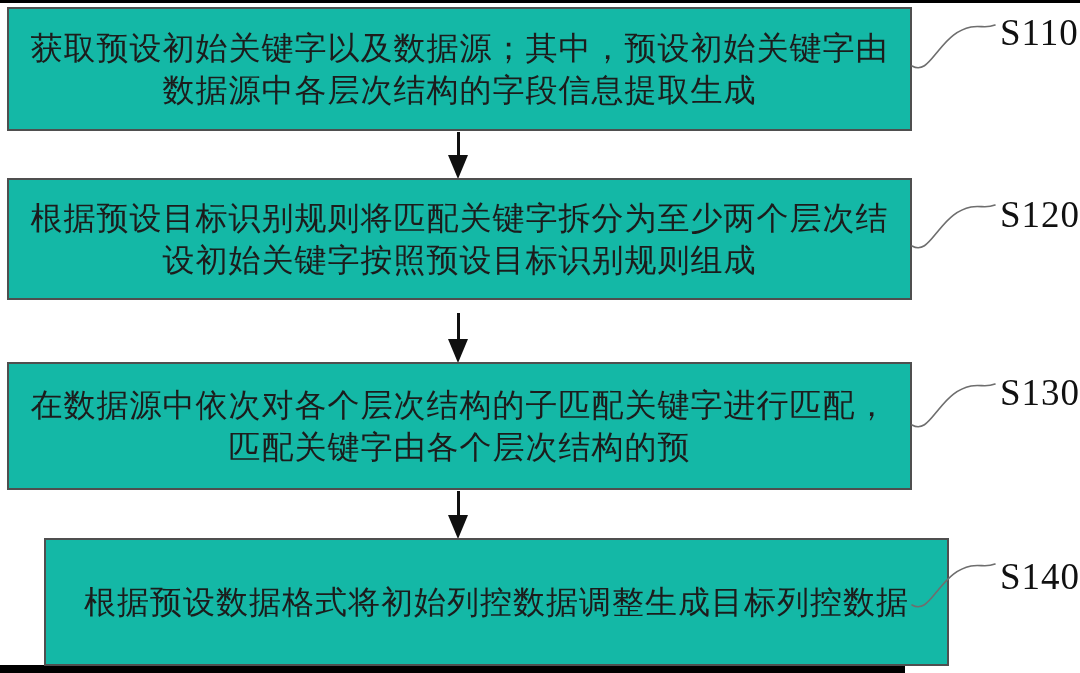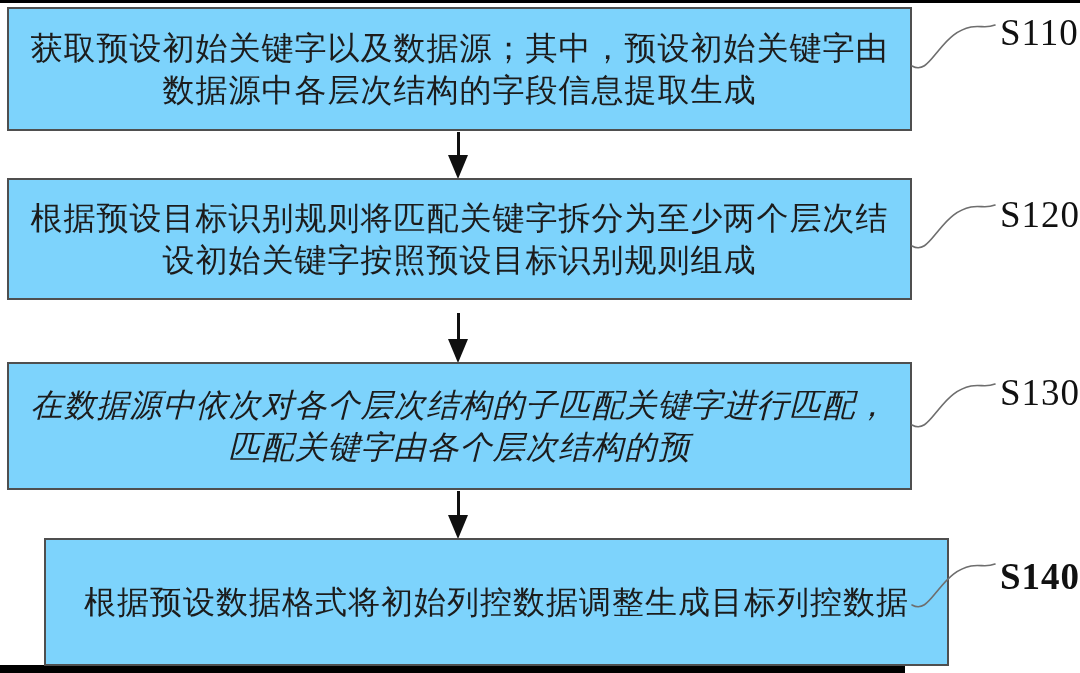--- a/index.html
+++ b/index.html
@@ -22,36 +22,36 @@
   }
   .edge-bar.top { left: 0; top: 0; width: 1080px; height: 3px; }
   .edge-bar.bottom { left: 0; top: 665px; width: 905px; height: 8px; }
 
   .step-box {
     position: absolute;
     left: 7px;
     width: 905px;
     box-sizing: border-box;
     border: 2px solid var(--border, #4f4f4f);
-    background: #7dd3fc;
+    background: #14b8a6;
     display: flex;
     flex-direction: column;
     justify-content: center;
     align-items: center;
     color: var(--text, #1c1c1c);
     font-size: 32px;
     line-height: 42px;
     letter-spacing: 1px;
     text-align: center;
   }
   .step-box .line { white-space: nowrap; }
 
   #box-1 { top: 7px;   height: 124px; }
   #box-2 { top: 178px; height: 122px; }
-  #box-3 { top: 362px; height: 128px; font-style: italic; }
+  #box-3 { top: 362px; height: 128px; }
   #box-4 { top: 538px; height: 128px; margin-left: 37px; }
 
   .arrow {
     position: absolute;
     left: 447px;
     width: 22px;
     display: flex;
     flex-direction: column;
     align-items: center;
   }
@@ -92,21 +92,21 @@
     position: absolute;
     left: 1000px;
     color: var(--label_text, #111111);
     font-size: 37px;
     line-height: 1;
     letter-spacing: 1px;
   }
   #label-1 { top: 14px; }
   #label-2 { top: 196px; }
   #label-3 { top: 374px; }
-  #label-4 { top: 558px; font-weight: bold; }
+  #label-4 { top: 558px; }
 </style>
 </head>
 <body>
 
 <div class="canvas">
 
   <div class="edge-bar top"></div>
   <div class="edge-bar bottom"></div>
 
   <div class="step-box" id="box-1">

